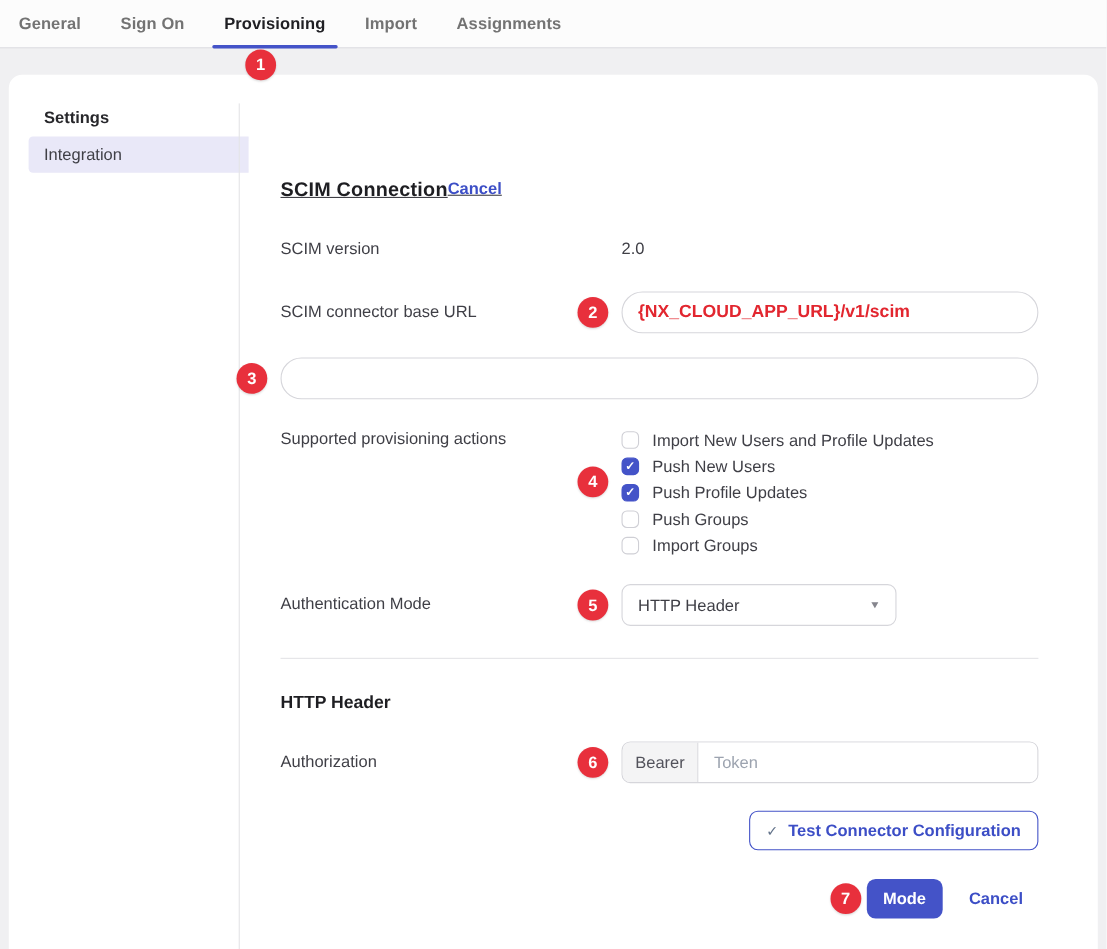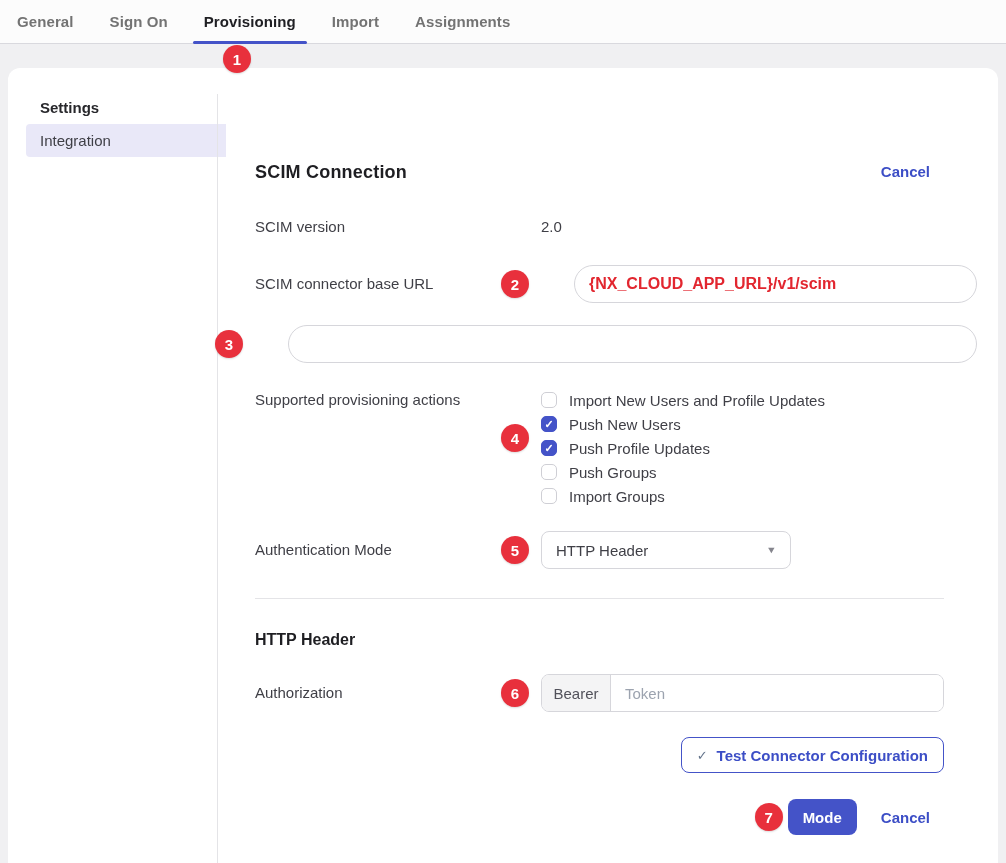--- a/index.html
+++ b/index.html
@@ -118,41 +118,43 @@
   .sidebar-item.selected { background: #e9e8f8; }
 
   
   .content {
     flex: 1;
     padding: 90px 54px 0 37px;
   }
   .title-row {
     display: flex;
     align-items: center;
-    justify-content: space-between;
+    justify-content: flex-start;
     line-height: 28px;
+    text-decoration: underline;
   }
   .panel-title {
     font-size: 18px;
     font-weight: 700;
     color: #1e1e22;
     letter-spacing: 0.2px;
   }
   .link {
     color: #3c4ec6;
     font-size: 15px;
     font-weight: 700;
     text-decoration: none;
     cursor: pointer;
   }
   .title-row .link, .footer-row .link { margin-right: 14px; }
 
   .form-row {
     display: flex;
     align-items: center;
+    gap: 24px;
   }
   .form-row.top-align { align-items: flex-start; }
   .row-label {
     width: 286px;
     flex-shrink: 0;
     font-size: 15px;
     color: #3f3f46;
     line-height: 24px;
   }
   .control {
@@ -172,21 +174,20 @@
     width: 100%;
     height: 38px;
     border: 1px solid #d6d6db;
     border-radius: 19px;
     padding: 0 14px;
     font-family: "Liberation Sans", sans-serif;
     font-size: 15px;
     color: #3f3f46;
     background: #ffffff;
     outline: none;
-    margin-left: 33px;
   }
   .text-input.url-red {
     color: #e2262f;
     font-weight: 700;
     font-size: 16px;
   }
   .text-input::placeholder { color: #9ca3af; }
 
   
   .checkbox-group { padding-top: 0; }

